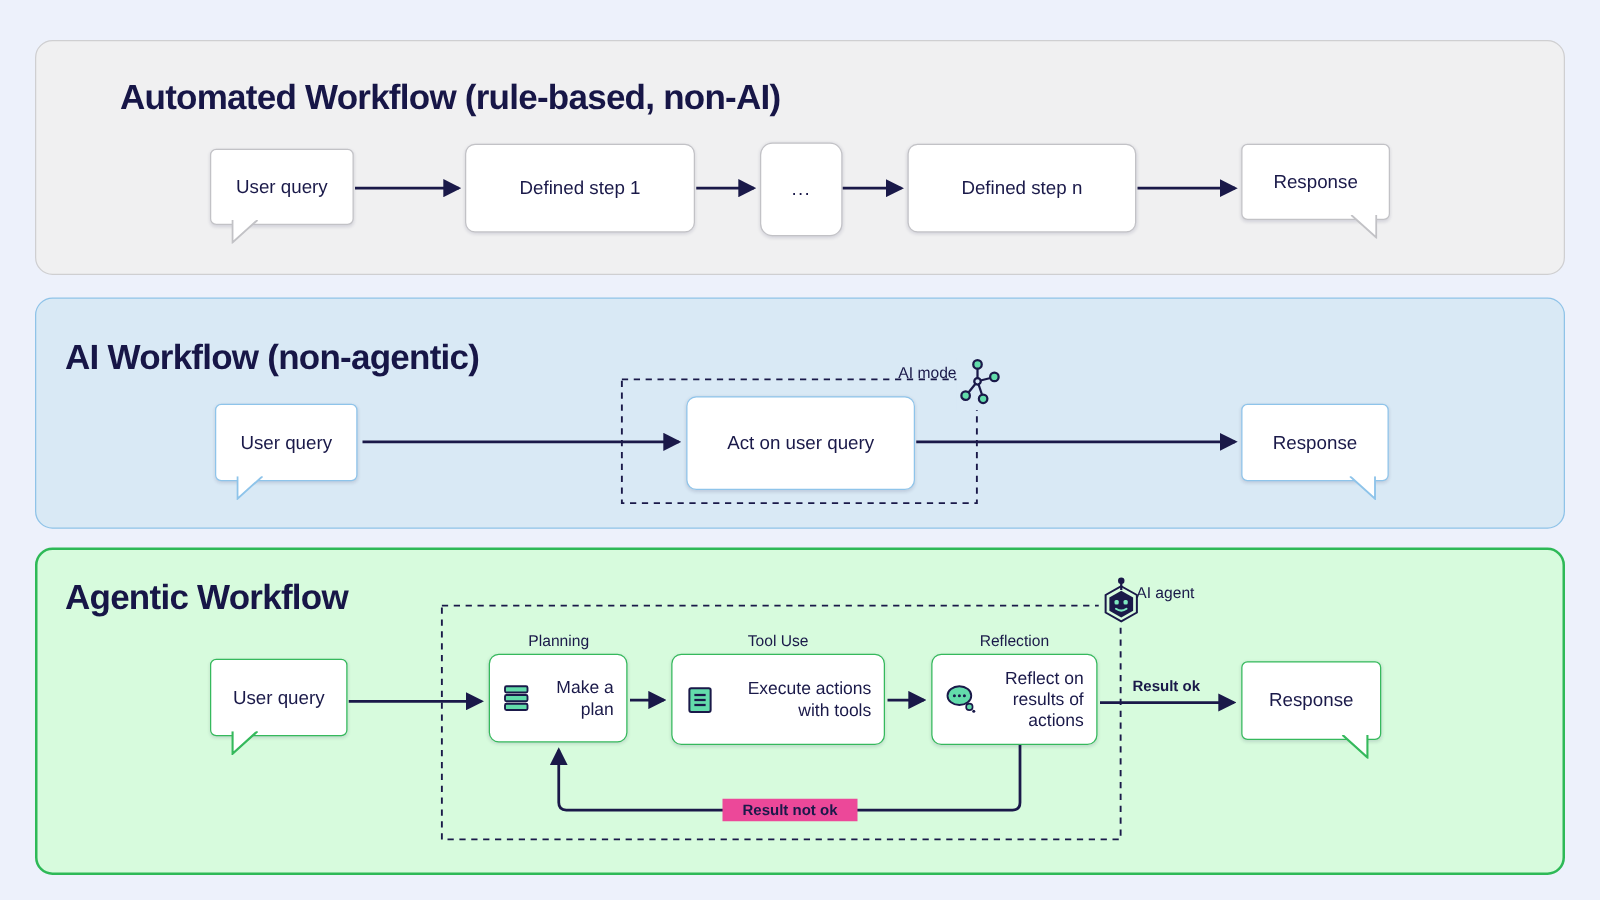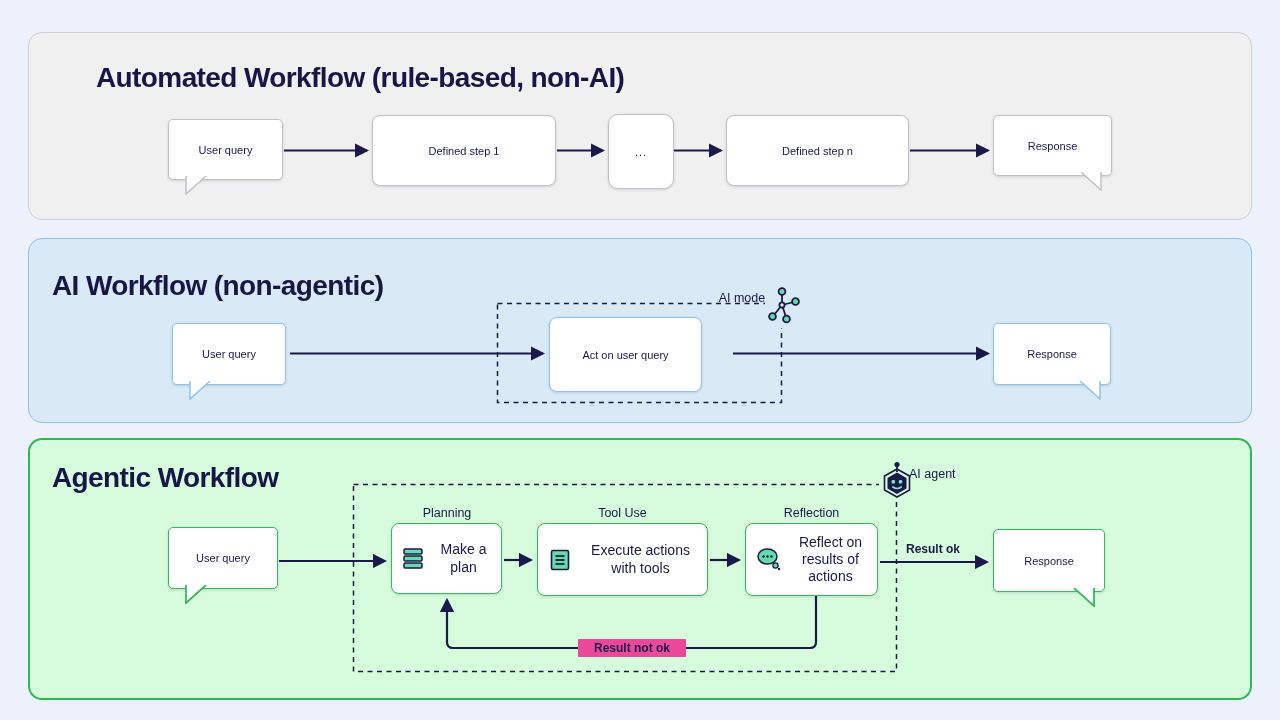--- a/index.html
+++ b/index.html
@@ -17,30 +17,30 @@
   .panel.agentic{left:28px;top:438px;width:1224px;height:262px;background:#d7fbdd;border:2px solid #2eb957;}
   .panel-title{
     position:absolute;font-size:28px;font-weight:700;letter-spacing:-0.6px;color:#171647;white-space:nowrap;
   }
   .wires{position:absolute;left:0;top:0;width:1280px;height:720px;pointer-events:none;}
   .wire{stroke:#1a1949;stroke-width:2.2;fill:none;}
   .dashed{stroke:#1a1949;stroke-width:1.5;fill:none;stroke-dasharray:5 4.5;}
   .node{
     position:absolute;box-sizing:border-box;background:#fff;border-radius:8px;
     display:flex;align-items:center;justify-content:center;text-align:left;
-    font-size:11px;color:#1a1949;box-shadow:0 1px 3px rgba(20,20,70,.14);
+    font-size:15px;color:#1a1949;box-shadow:0 1px 3px rgba(20,20,70,.14);
   }
   .bubble{border-radius:5px;}
   .b-gray{border:1.5px solid #c2c2c6;}
   .b-blue{border:1.5px solid #8ec4ea;}
   .b-green{border:1.8px solid #35b95c;}
   .tail{position:absolute;bottom:-16px;width:22px;height:19px;}
   .tail.left{left:16px;}
   .tail.right{right:9px;}
-  .task{justify-content:flex-start;text-align:center;font-size:14px;line-height:1.22;padding:0 10px;gap:12px;}
+  .task{justify-content:flex-start;text-align:right;font-size:14px;line-height:1.22;padding:0 10px;gap:12px;}
   .task .ic{flex:0 0 auto;display:flex;}
   .small-label{position:absolute;font-size:12.5px;color:#1a1949;white-space:nowrap;}
   .stage{text-align:center;}
   .loop-label{
     position:absolute;font-size:12.5px;color:#1a1949;text-align:center;
     background:#ec4899;padding:2px 8px;white-space:nowrap;
   }
   .iconbox{position:absolute;display:flex;}
 </style>
 </head>
@@ -106,21 +106,21 @@
     </svg>
   </div>
 
   <div class="node bubble b-blue" style="left:172px;top:323px;width:114px;height:62px;">
     <span>User query</span>
     <svg class="tail left" viewBox="0 0 22 19">
       <path d="M1,0 L21,0 L1,18 Z" fill="#fff"></path>
       <path d="M1,0 L1,18 L21,0" fill="none" stroke="#8ec4ea" stroke-width="1.5"></path>
     </svg>
   </div>
-  <div class="node b-blue" style="left:549px;top:317px;width:153px;height:75px;">
+  <div class="node b-blue" style="left:549px;top:317px;width:183px;height:75px;">
     <span>Act on user query</span>
   </div>
   <div class="node bubble b-blue" style="left:993px;top:323px;width:118px;height:62px;">
     <span>Response</span>
     <svg class="tail right" viewBox="0 0 22 19">
       <path d="M21,0 L1,0 L21,18 Z" fill="#fff"></path>
       <path d="M21,0 L21,18 L1,0" fill="none" stroke="#8ec4ea" stroke-width="1.5"></path>
     </svg>
   </div>
 

